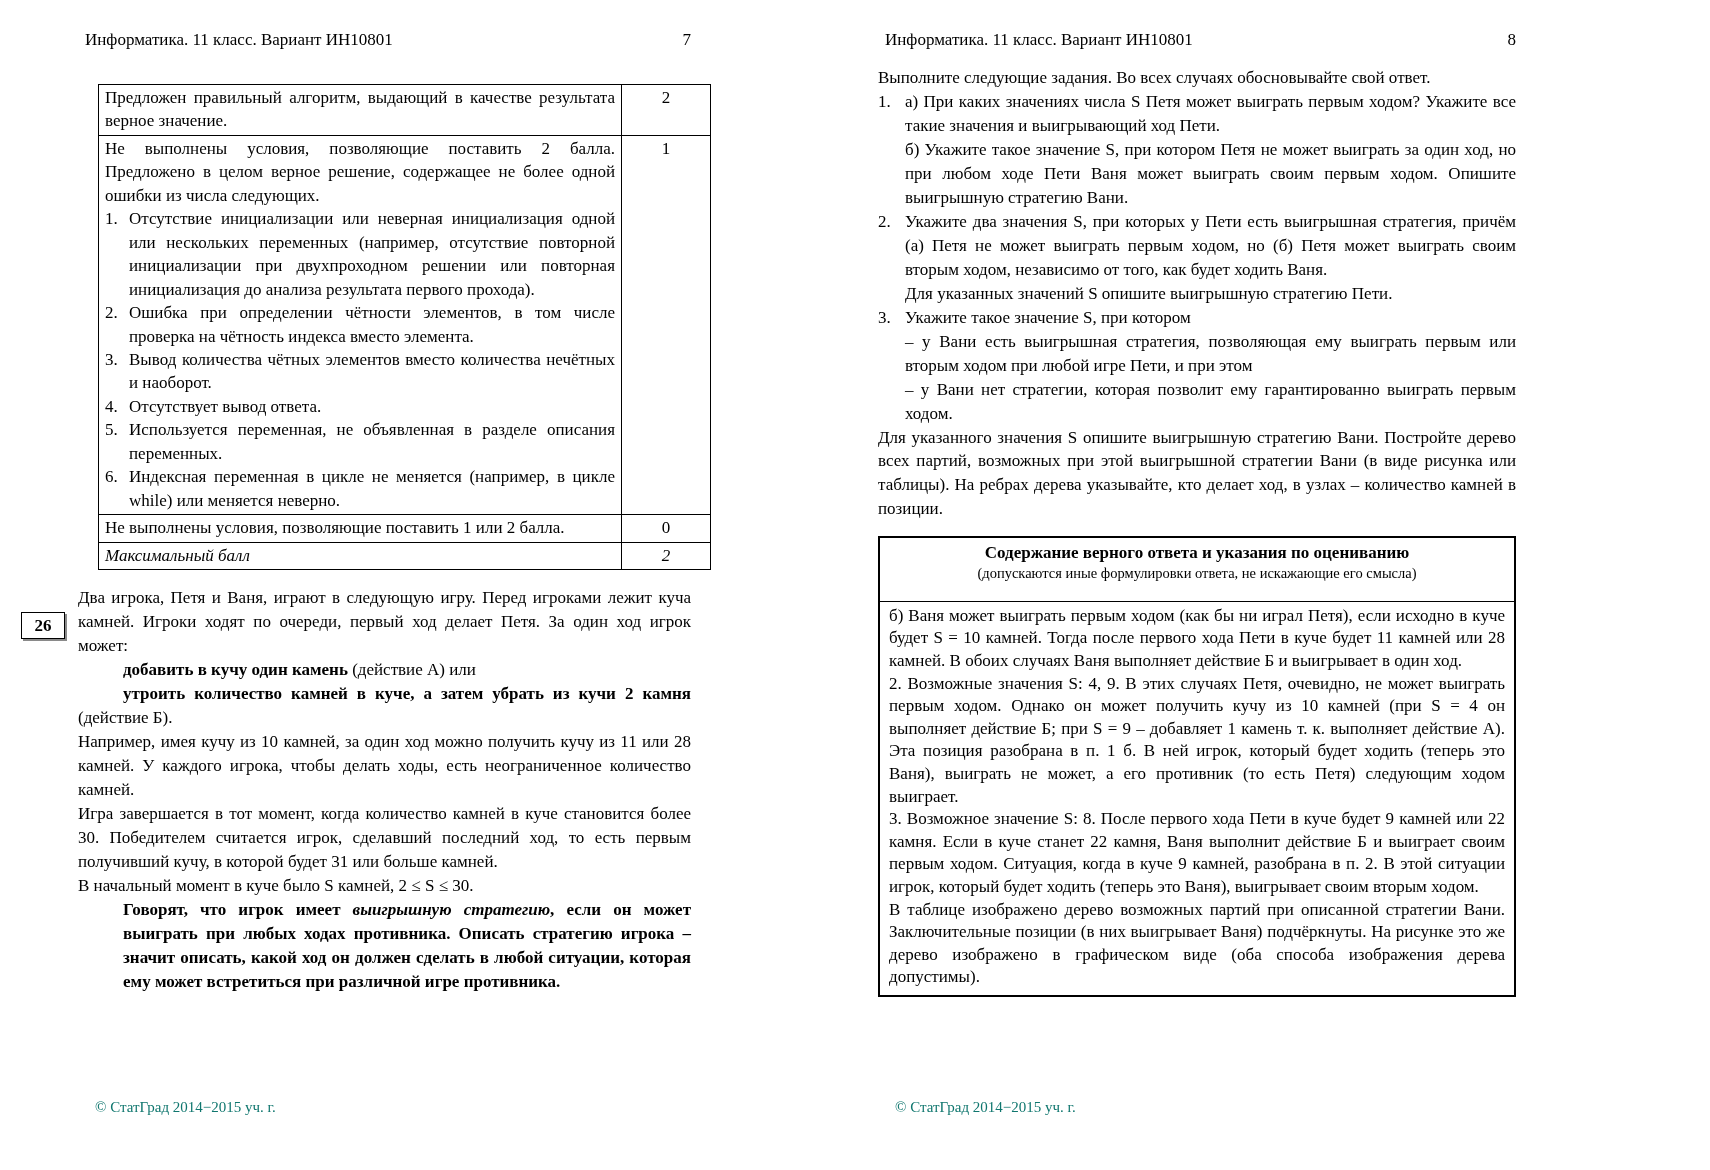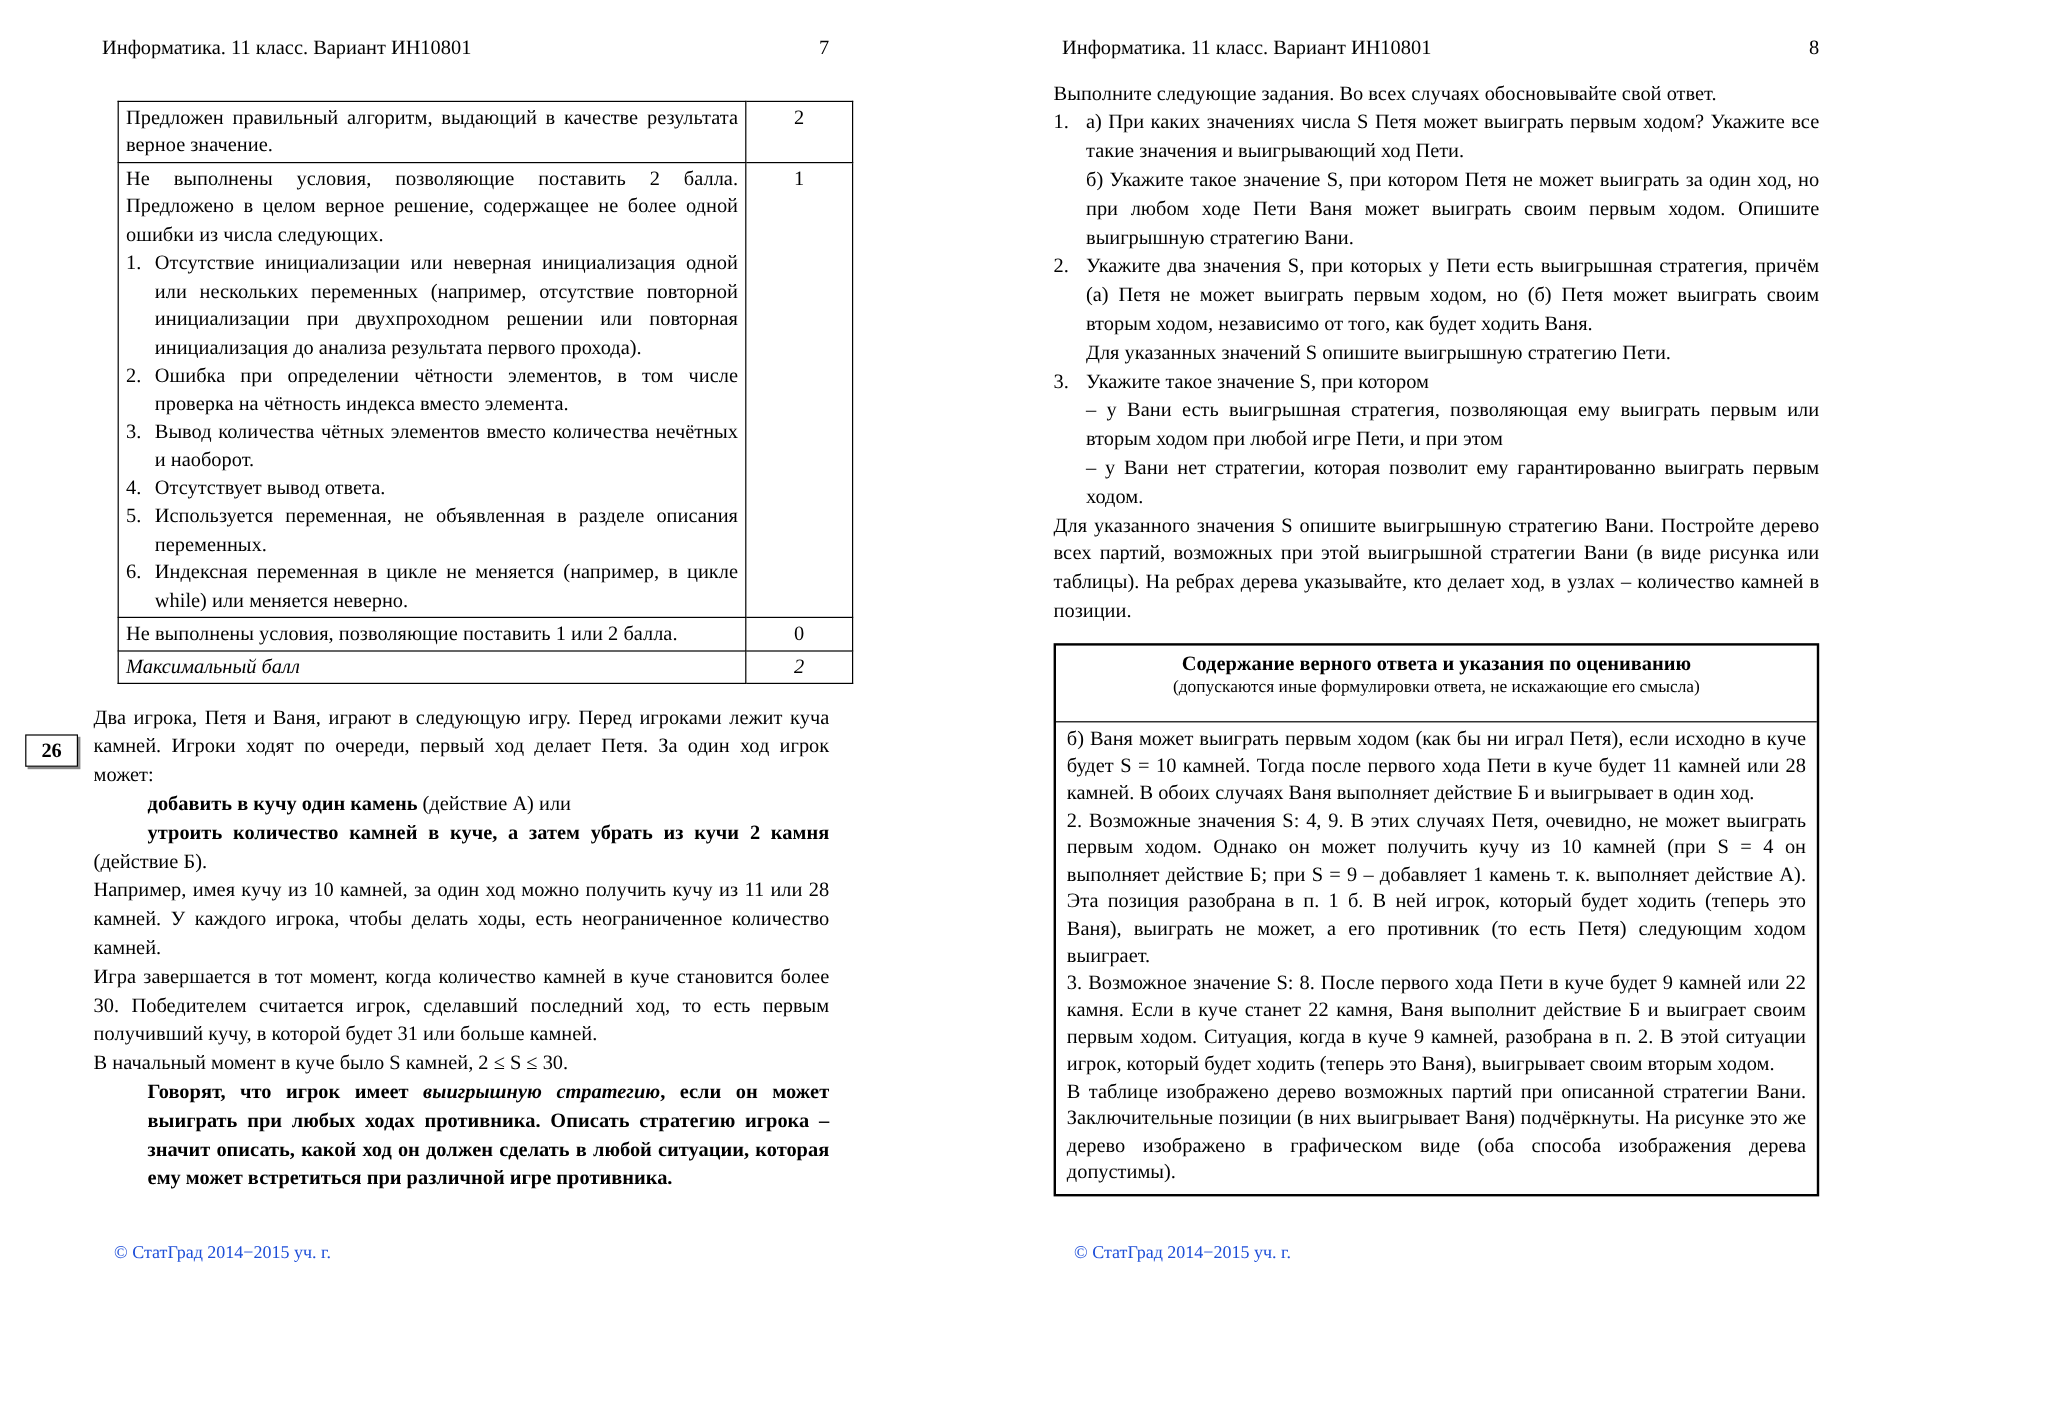--- a/index.html
+++ b/index.html
@@ -54,21 +54,21 @@
   .qitem .t p{text-align:justify;}
 
   
   .abox{border:2px solid #000;margin-top:15px;width:634px;}
   .abox-head{border-bottom:1.5px solid #000;text-align:center;padding:3px 8px 18px 8px;}
   .abox-title{font-weight:bold;}
   .abox-sub{font-size:14.5px;display:block;line-height:1.2;}
   .abox-body{padding:3px 9px 6px 9px;}
   .abox-body p{line-height:1.33;}
 
-  .footer{position:absolute;top:1034px;font-size:15px;color:#1d4ed8;}
+  .footer{position:absolute;top:1097px;font-size:15px;color:#0f766e;}
   #page7 .footer{left:95px;}
   #page8 .footer{left:40px;}
 </style>
 </head>
 <body>
 
 <div class="page" id="page7">
   <div class="content">
 
     <div class="pg-header">

